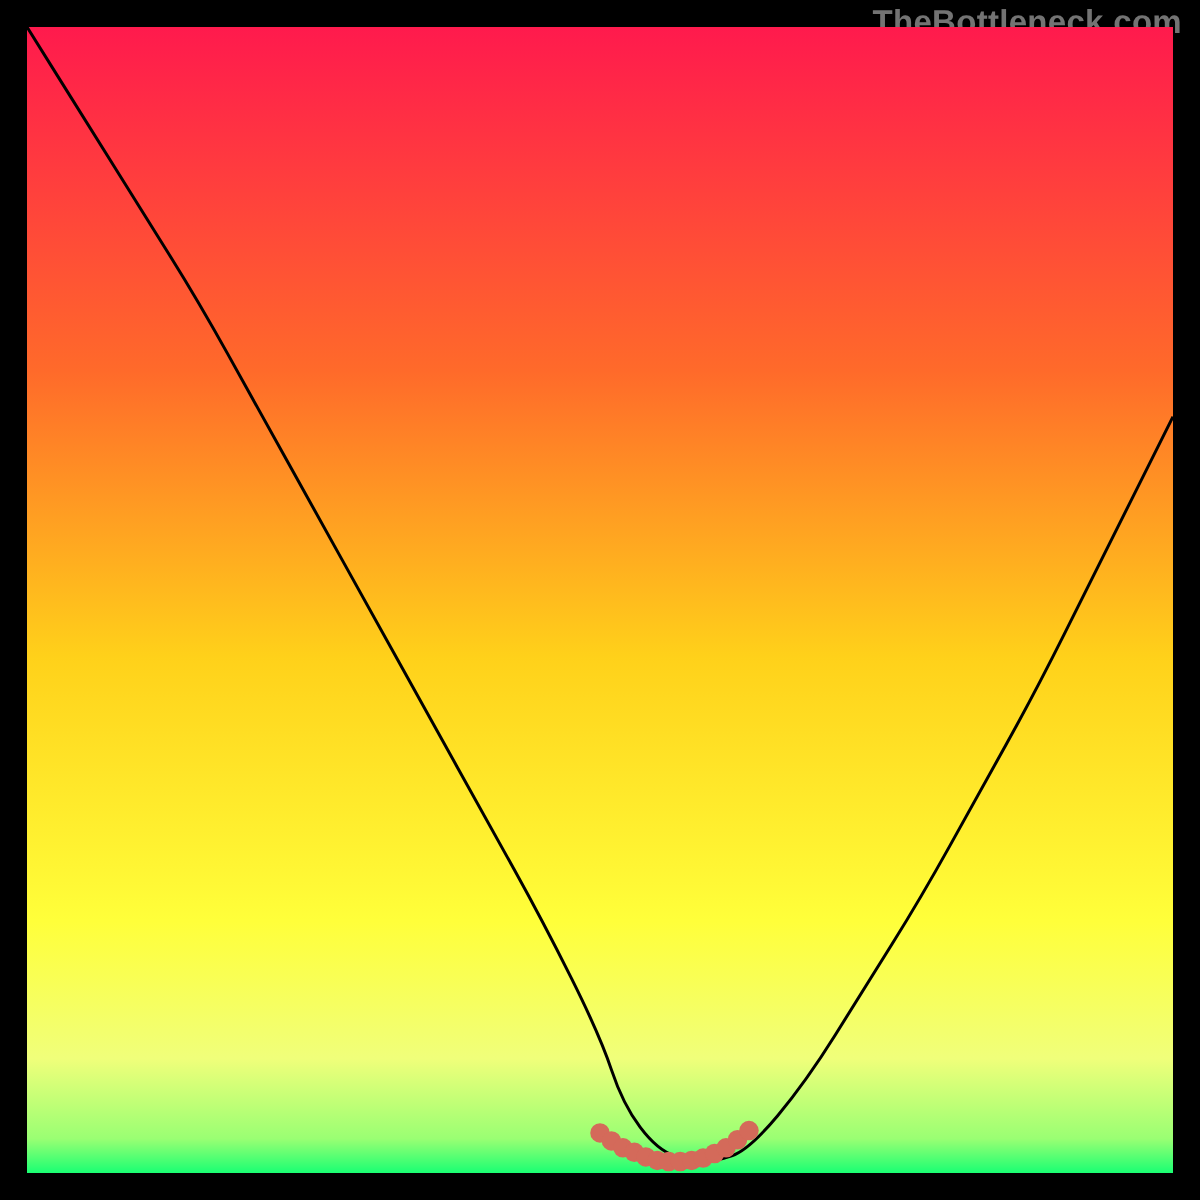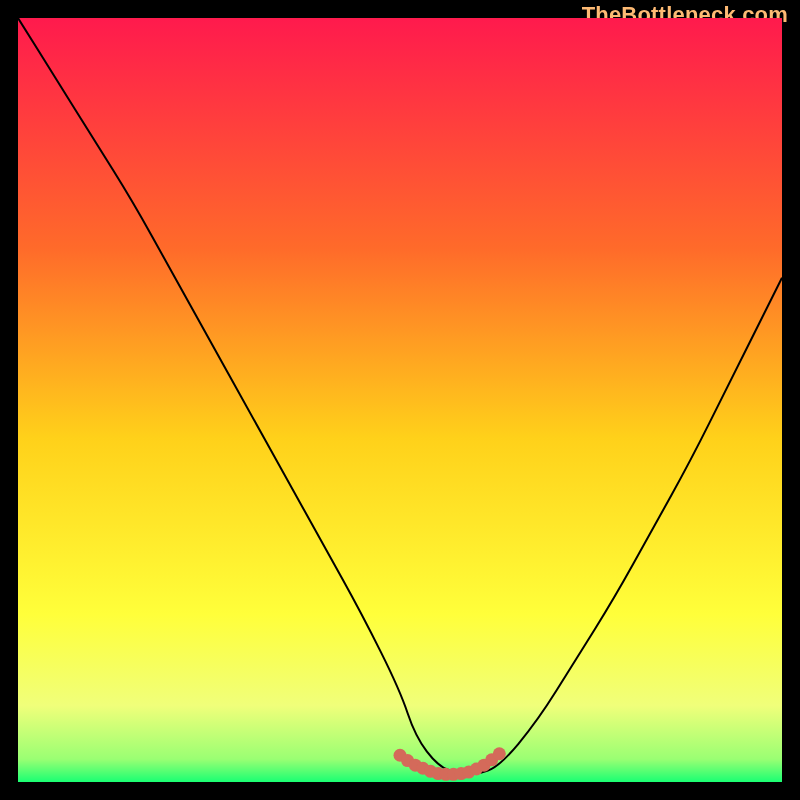--- a/index.html
+++ b/index.html
@@ -22,21 +22,21 @@
     top: 18px;
     width: 764px;
     height: 764px;
   }
   .watermark {
     position: absolute;
     top: 2px;
     right: 12px;
     font-family: Arial, Helvetica, sans-serif;
     font-size: 22px;
-    color: #fdba74;
+    color: #737373;
     font-weight: 600;
     letter-spacing: 0.2px;
     user-select: none;
     text-align: center;
   }
   svg {
     display: block;
   }
 </style>
 </head>

